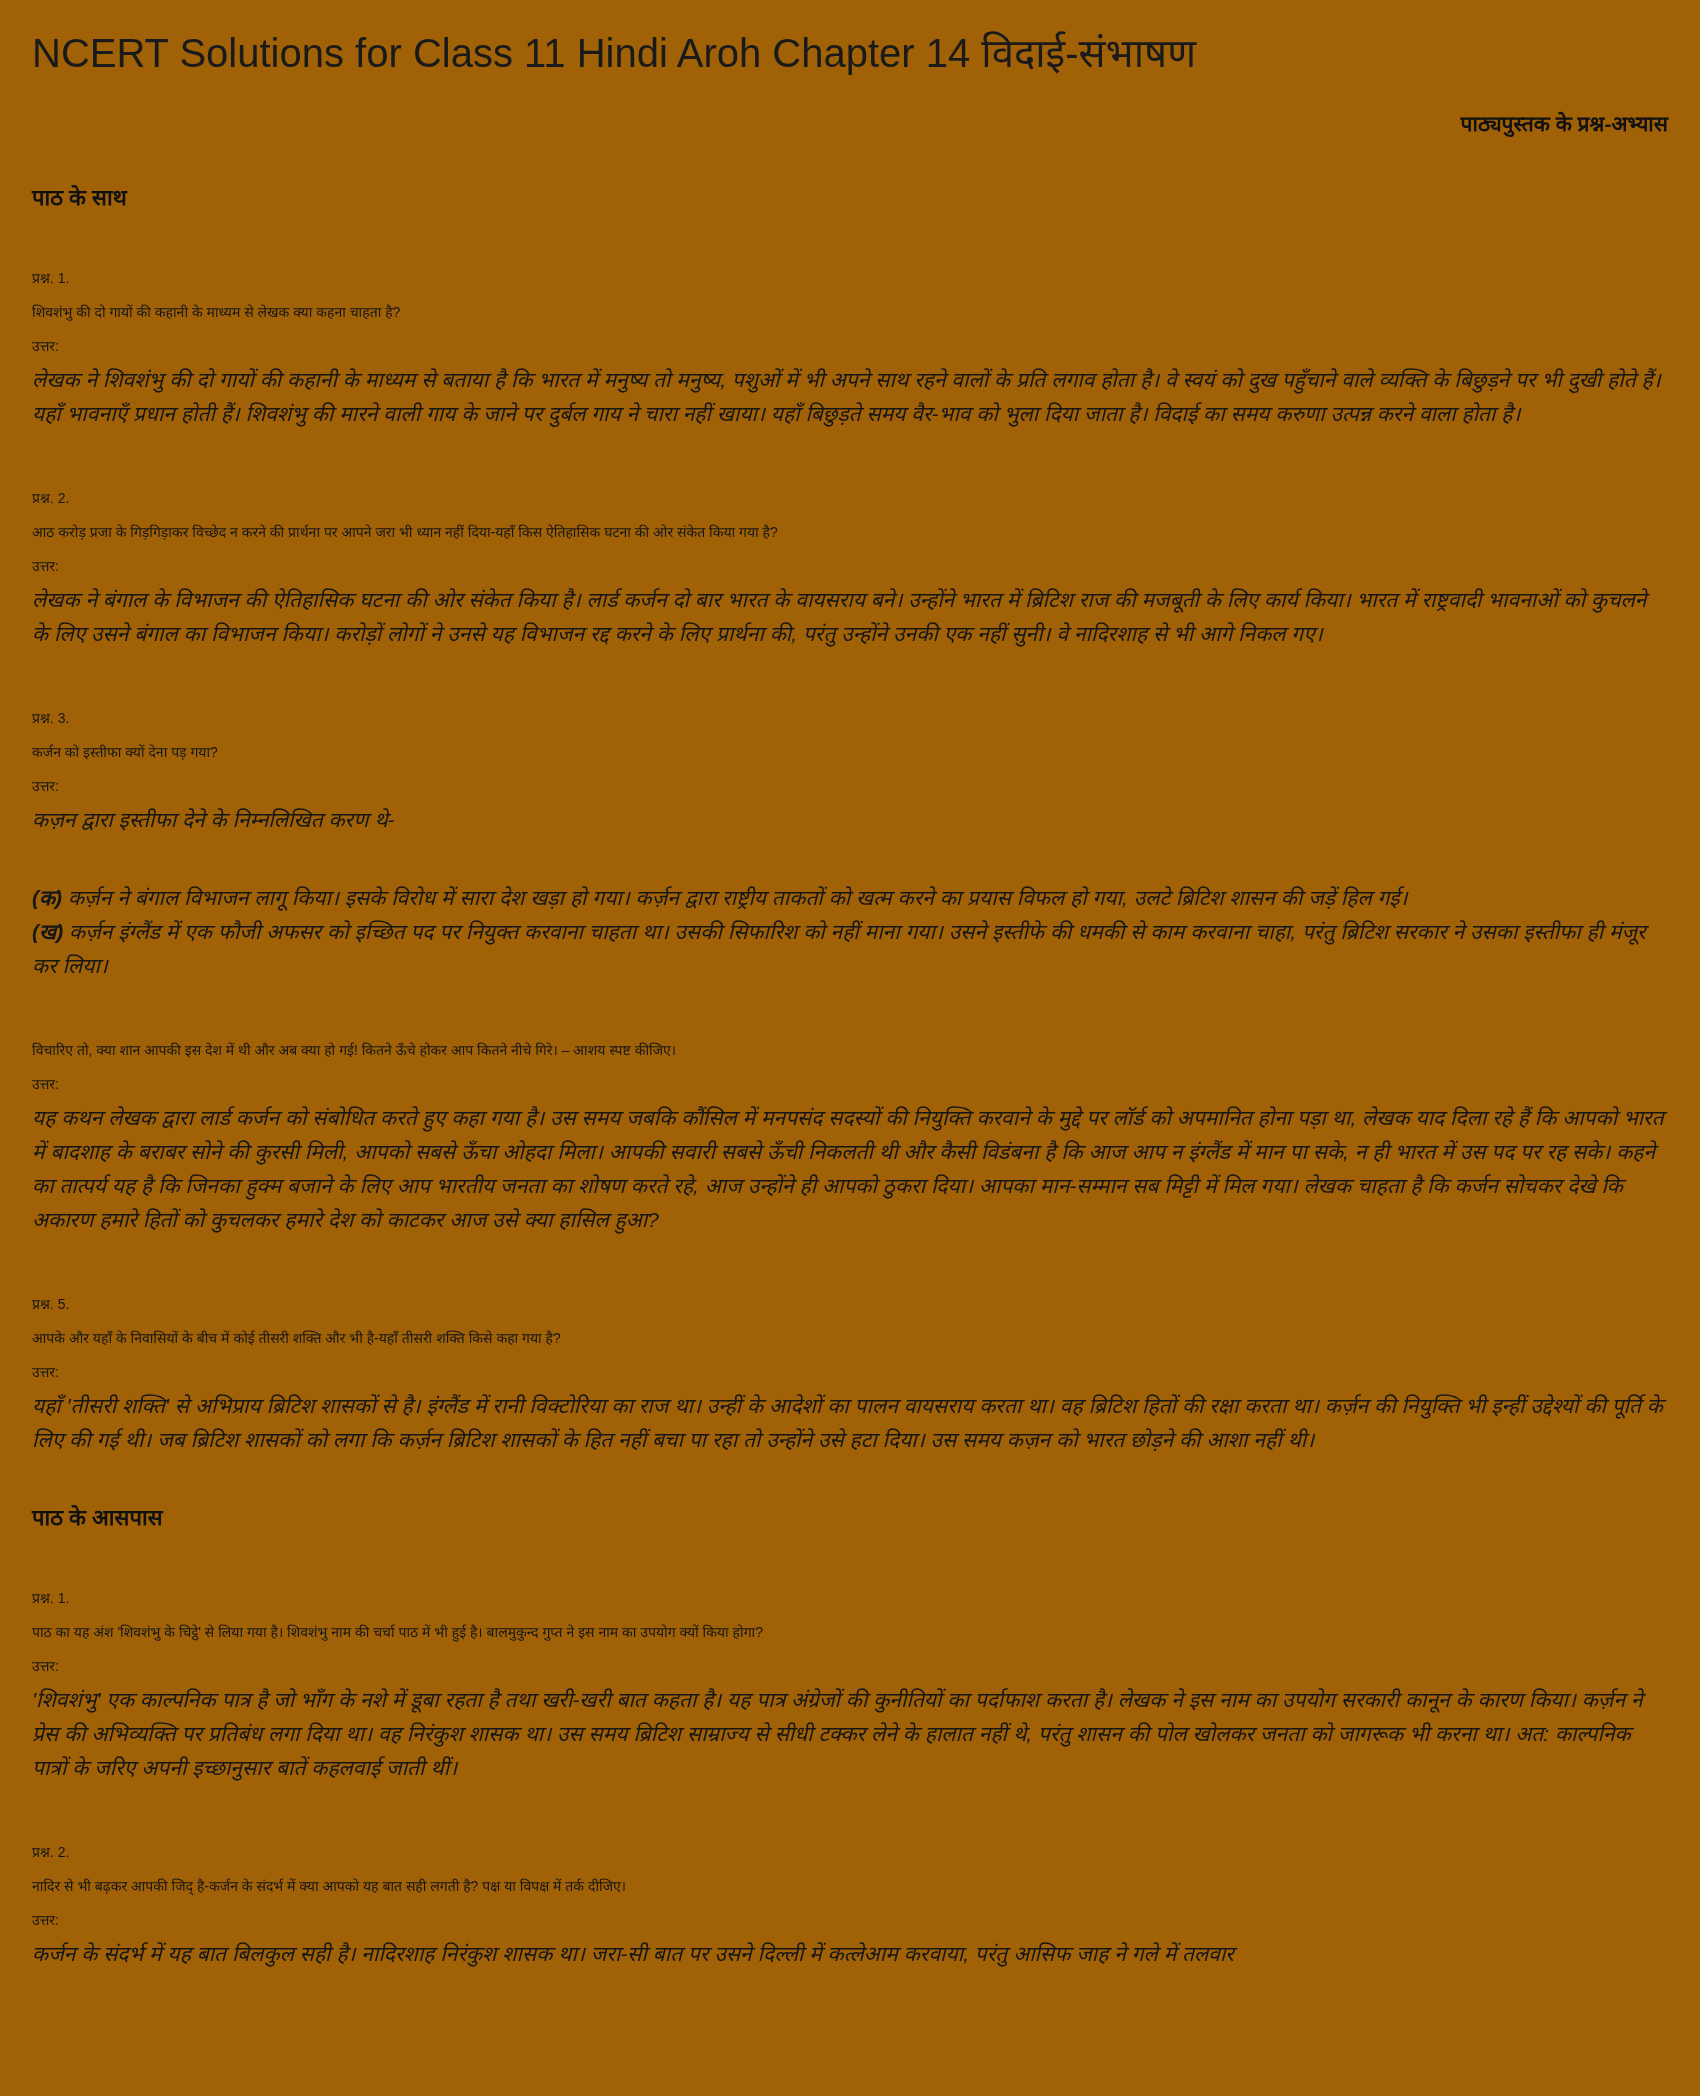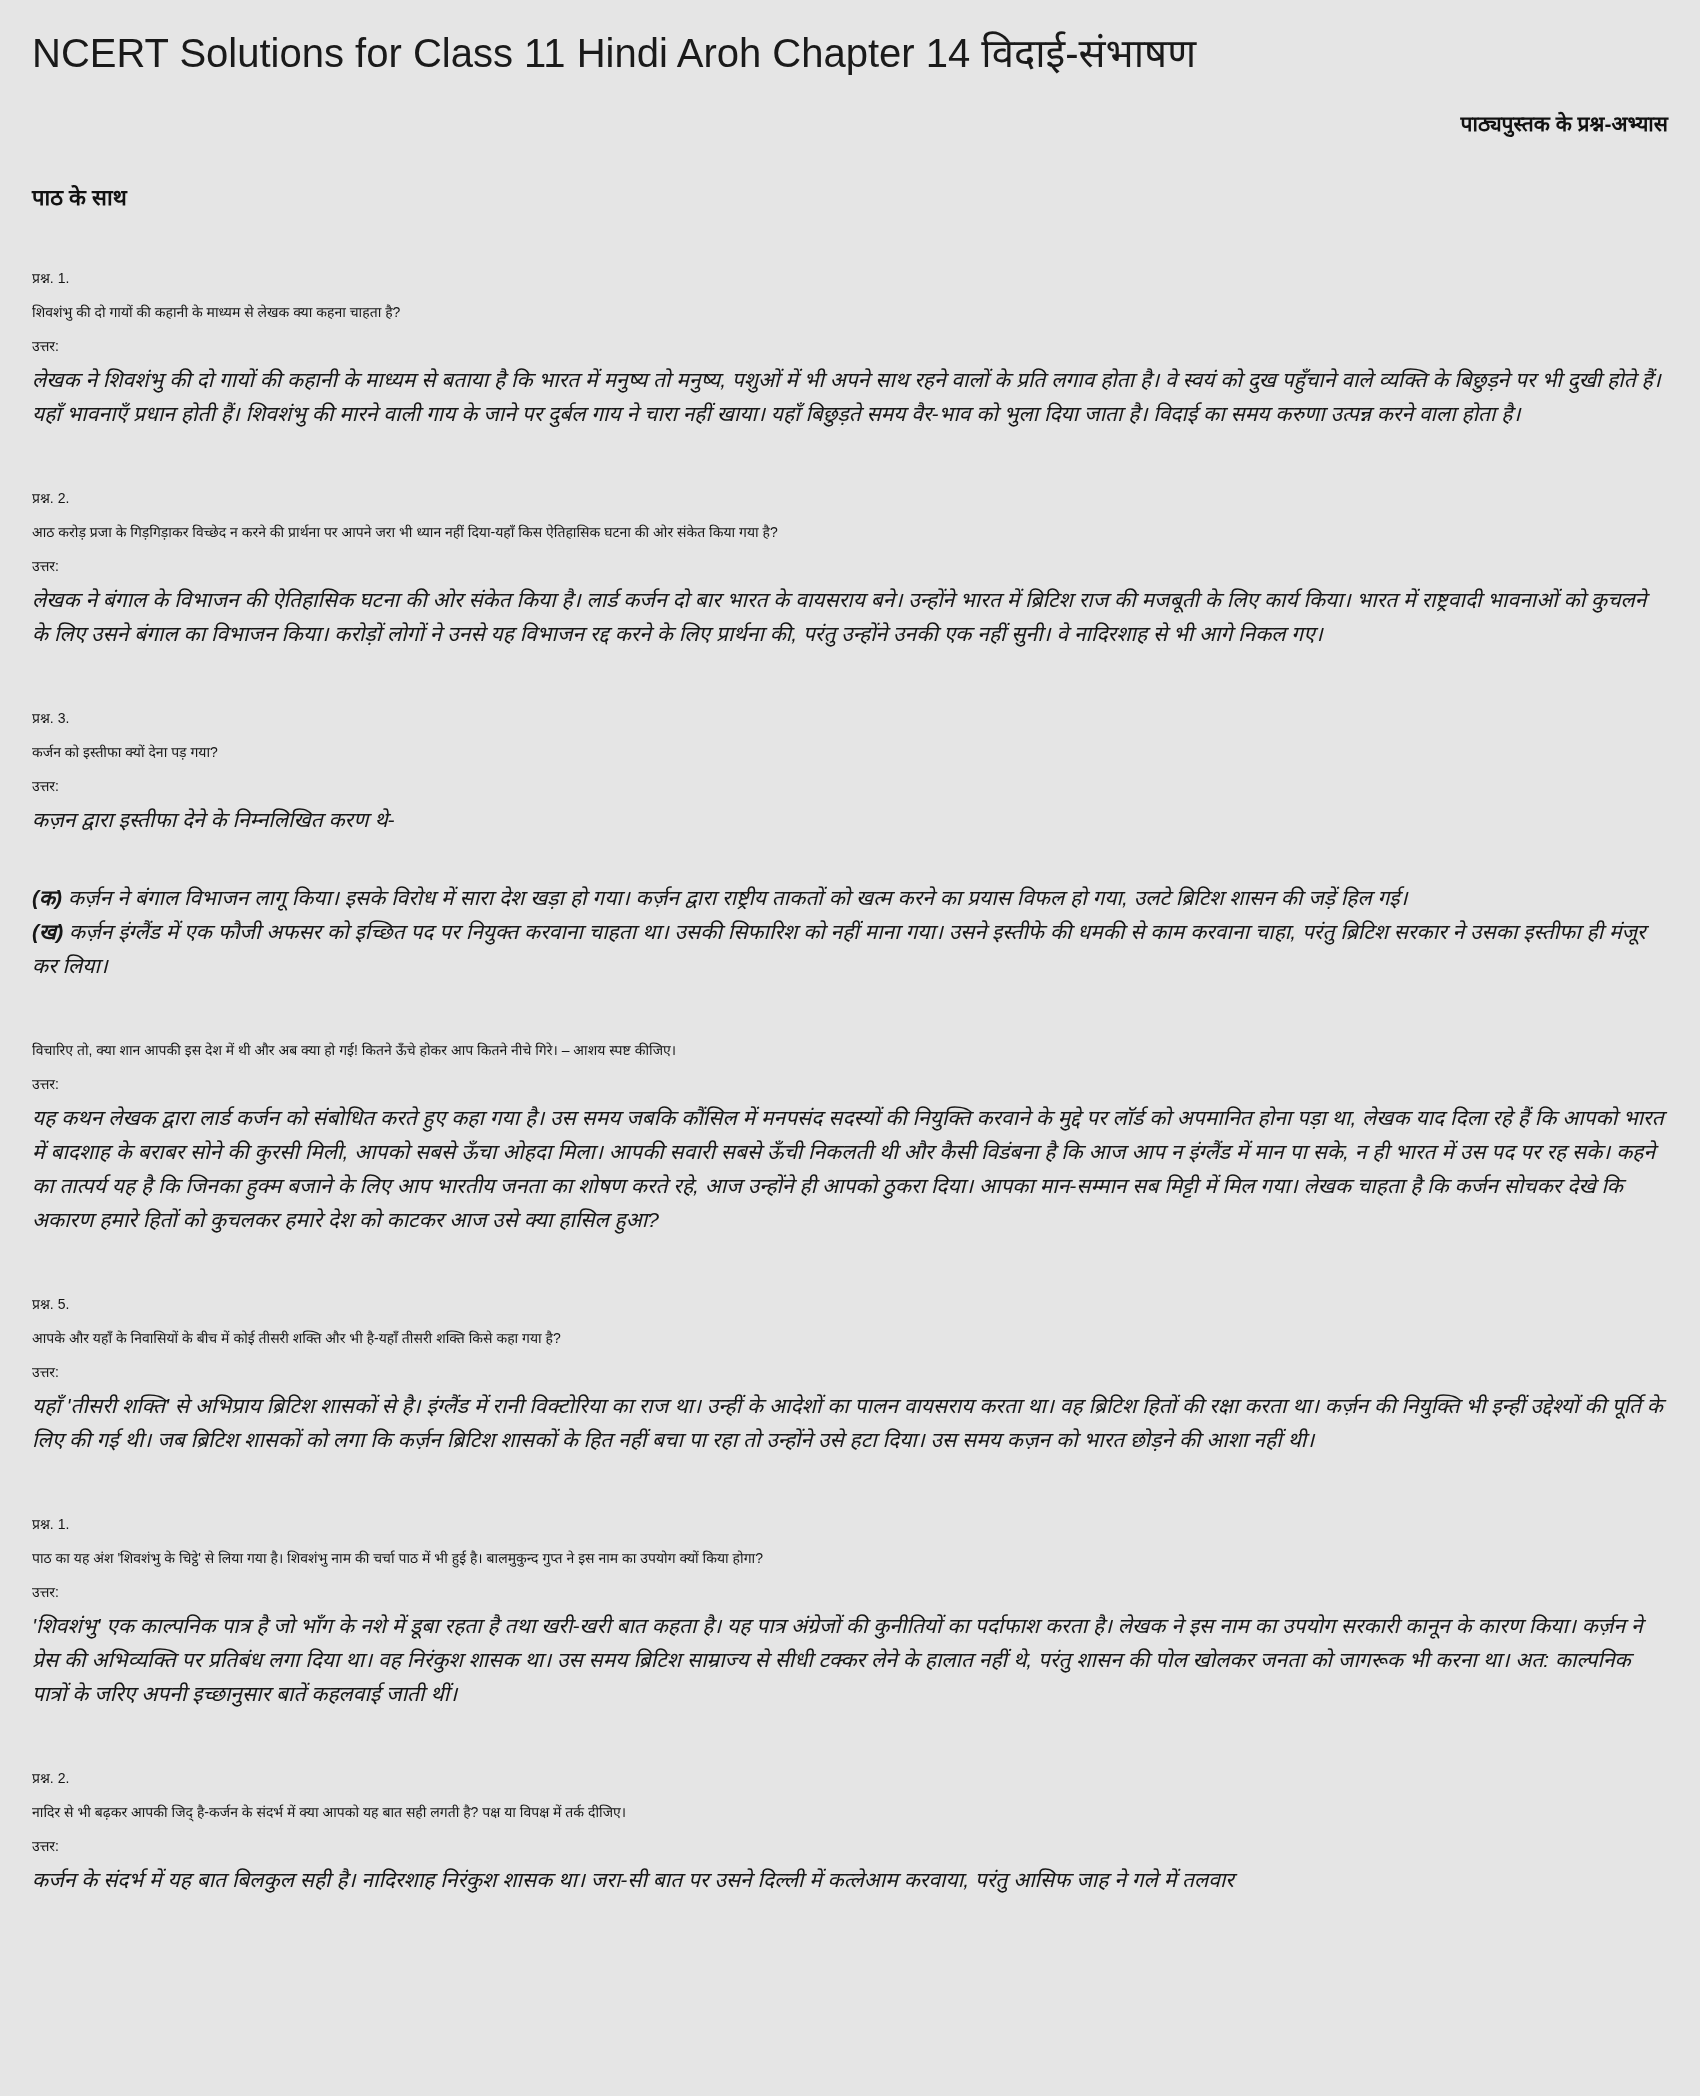--- a/index.html
+++ b/index.html
@@ -8,21 +8,21 @@
     background: #ffffff;
     color: #161616;
     font-family: "Liberation Sans", "DejaVu Sans", sans-serif;
   }
   .page {
     width: 1700px;
     height: 2096px;
     box-sizing: border-box;
     padding: 16px 32px 0 32px;
     overflow: hidden;
-    background: #e5e5e5;
+    background: #a16207;
   }
   .doc-title {
     font-size: 40px;
     font-weight: 400;
     margin: 8px 0 0 0;
     letter-spacing: 0;
     color: #1a1a1a;
     white-space: nowrap;
   }
   .doc-subtitle {
@@ -113,20 +113,21 @@
 
   <div class="qa">
     <div class="q-label">प्रश्न. 5.</div>
     <div class="q-text">आपके और यहाँ के निवासियों के बीच में कोई तीसरी शक्ति और भी है-यहाँ तीसरी शक्ति किसे कहा गया है?</div>
     <div class="a-label">उत्तर:</div>
     <div class="answer">
       <p>यहाँ 'तीसरी शक्ति' से अभिप्राय ब्रिटिश शासकों से है। इंग्लैंड में रानी विक्टोरिया का राज था। उन्हीं के आदेशों का पालन वायसराय करता था। वह ब्रिटिश हितों की रक्षा करता था। कर्ज़न की नियुक्ति भी इन्हीं उद्देश्यों की पूर्ति के लिए की गई थी। जब ब्रिटिश शासकों को लगा कि कर्ज़न ब्रिटिश शासकों के हित नहीं बचा पा रहा तो उन्होंने उसे हटा दिया। उस समय कज़न को भारत छोड़ने की आशा नहीं थी।</p>
     </div>
   </div>
 
+  <div class="section-heading">पाठ के आसपास</div>
 
   <div class="qa">
     <div class="q-label">प्रश्न. 1.</div>
     <div class="q-text">पाठ का यह अंश 'शिवशंभु के चिट्ठे' से लिया गया है। शिवशंभु नाम की चर्चा पाठ में भी हुई है। बालमुकुन्द गुप्त ने इस नाम का उपयोग क्यों किया होगा?</div>
     <div class="a-label">उत्तर:</div>
     <div class="answer">
       <p>'शिवशंभु' एक काल्पनिक पात्र है जो भाँग के नशे में डूबा रहता है तथा खरी-खरी बात कहता है। यह पात्र अंग्रेजों की कुनीतियों का पर्दाफाश करता है। लेखक ने इस नाम का उपयोग सरकारी कानून के कारण किया। कर्ज़न ने प्रेस की अभिव्यक्ति पर प्रतिबंध लगा दिया था। वह निरंकुश शासक था। उस समय ब्रिटिश साम्राज्य से सीधी टक्कर लेने के हालात नहीं थे, परंतु शासन की पोल खोलकर जनता को जागरूक भी करना था। अत: काल्पनिक पात्रों के जरिए अपनी इच्छानुसार बातें कहलवाई जाती थीं।</p>
     </div>
   </div>
 

